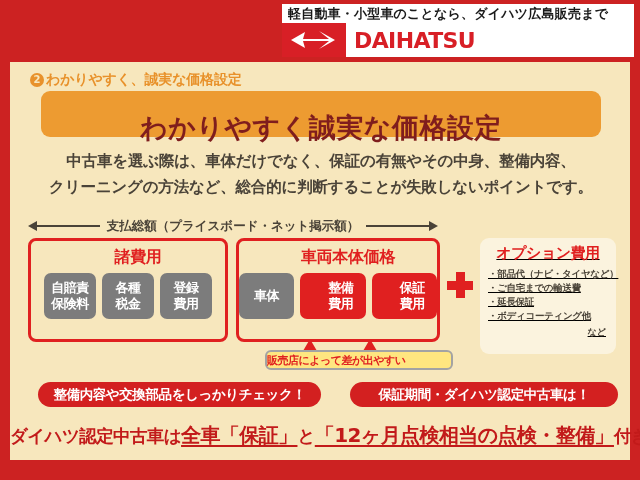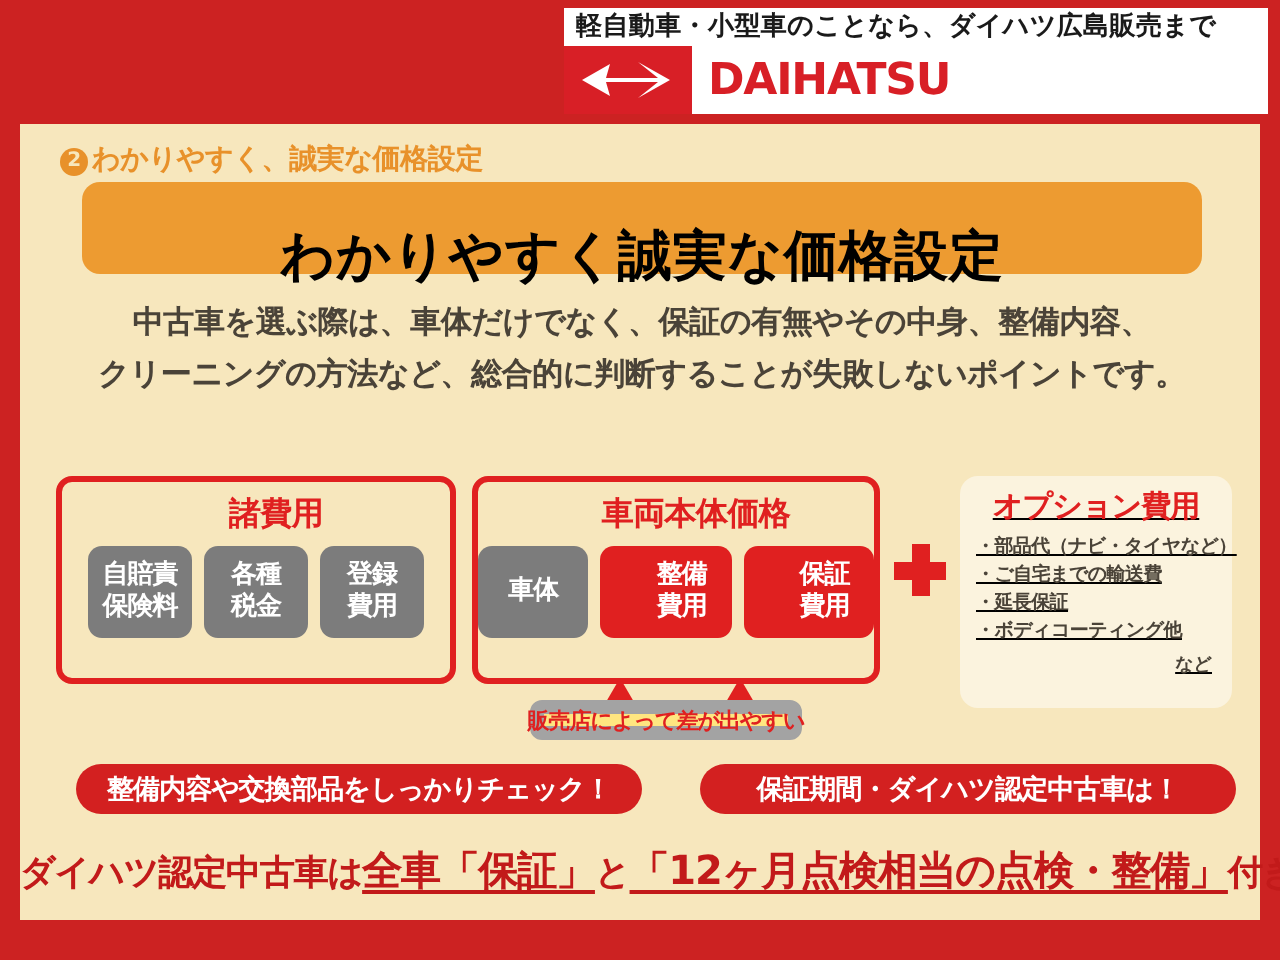--- a/index.html
+++ b/index.html
@@ -39,21 +39,21 @@
     letter-spacing:-.2px;white-space:nowrap;
   }
   .circnum{
     display:inline-block;width:14px;height:14px;border-radius:50%;background:#e8912a;color:#f7e7bd;
     font-size:10px;font-weight:700;text-align:center;line-height:14px;margin-right:2px;vertical-align:1px;
   }
   .banner{
     position:absolute;left:31px;top:29px;width:560px;height:46px;
     background:#ed9b31;border-radius:9px;display:flex;align-items:center;justify-content:center;
   }
-  .banner-text{color:#000000;font-size:27px;font-weight:900;letter-spacing:.5px;white-space:nowrap;margin-top:28px;}
+  .banner-text{color:#7f1d1d;font-size:27px;font-weight:900;letter-spacing:.5px;white-space:nowrap;margin-top:28px;}
 
   .body-copy{
     position:absolute;left:28px;top:86px;width:566px;text-align:center;
     color:#4a4338;font-size:15.5px;font-weight:700;line-height:26px;letter-spacing:-.2px;
   }
   .body-copy div{white-space:nowrap;}
 
   
   .arrow-row{
     position:absolute;left:18px;top:155px;width:410px;height:18px;
@@ -106,23 +106,23 @@
     white-space:nowrap;margin-bottom:4px;
   }
   .opt-list{list-style:none;margin:0;padding:0;}
   .opt-list li{
     color:#4a4338;font-size:9.5px;font-weight:700;line-height:14px;white-space:nowrap;letter-spacing:-.3px;
   }
   .opt-etc{text-align:right;color:#4a4338;font-size:9px;font-weight:700;margin-top:3px;padding-right:2px;}
 
   
   .callout{
-    position:absolute;left:255px;top:288px;width:136px;height:20px;
-    background:#ffe680;border:7px solid #a3a3a3;border-radius:6px;
-    display:flex;align-items:center;justify-content:center;box-sizing:border-box;
+    position:absolute;left:255px;top:288px;width:188px;height:20px;
+    background:#ffe680;border:2px solid #a3a3a3;border-radius:6px;
+    display:flex;align-items:center;justify-content:flex-start;box-sizing:border-box;
   }
   .callout span{color:#e02020;font-size:11px;font-weight:900;letter-spacing:-.5px;white-space:nowrap;}
   .pointer{position:absolute;width:0;height:0;
     border-left:7px solid transparent;border-right:7px solid transparent;border-bottom:12px solid #e02020;}
   .pointer.p1{left:293px;top:277px;}
   .pointer.p2{left:353px;top:277px;}
 
   
   .pill{
     position:absolute;top:320px;height:25px;background:#d32020;border-radius:13px;
@@ -169,20 +169,27 @@
 
     <div class="banner">
       <span class="banner-text">わかりやすく誠実な価格設定</span>
     </div>
 
     <div class="body-copy">
       <div>中古車を選ぶ際は、車体だけでなく、保証の有無やその中身、整備内容、</div>
       <div>クリーニングの方法など、総合的に判断することが失敗しないポイントです。</div>
     </div>
 
+    <div class="arrow-row">
+      <span class="arrow-head left"></span>
+      <span class="arrow-line"></span>
+      <span class="arrow-label">支払総額（プライスボード・ネット掲示額）</span>
+      <span class="arrow-line"></span>
+      <span class="arrow-head right"></span>
+    </div>
 
     <div class="boxes">
 
       <div class="redbox left">
         <div class="rb-title">諸費用</div>
         <div class="chip-row">
           <div class="chip gray">
             <span>自賠責</span>
             <span>保険料</span>
           </div>

